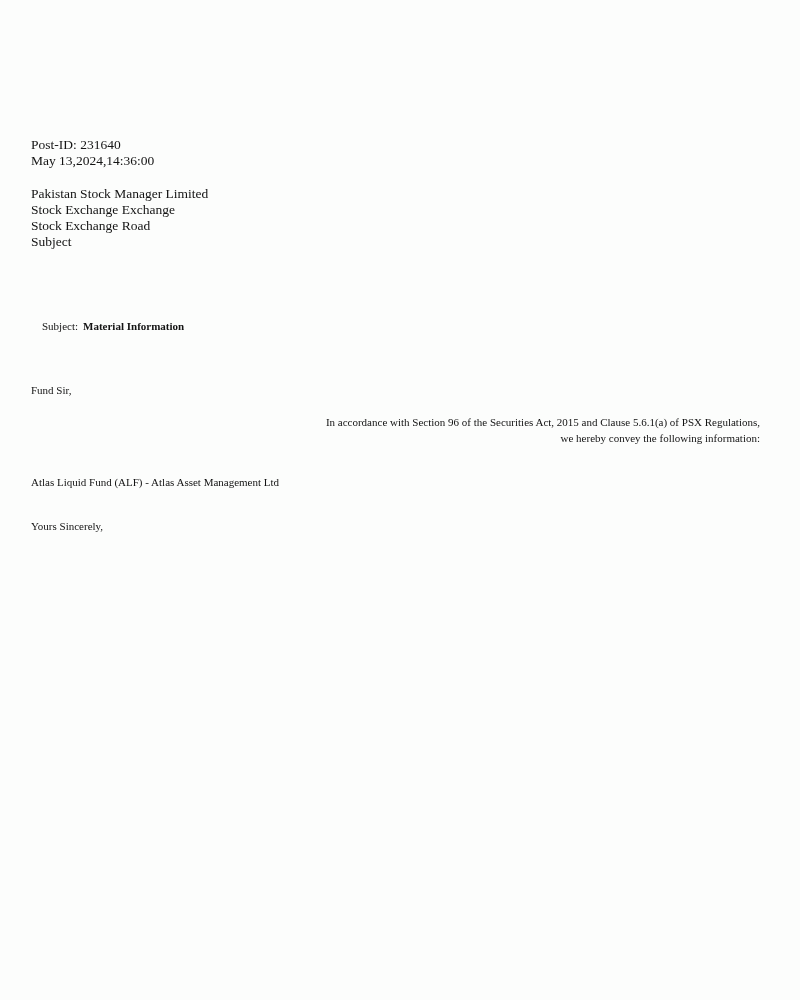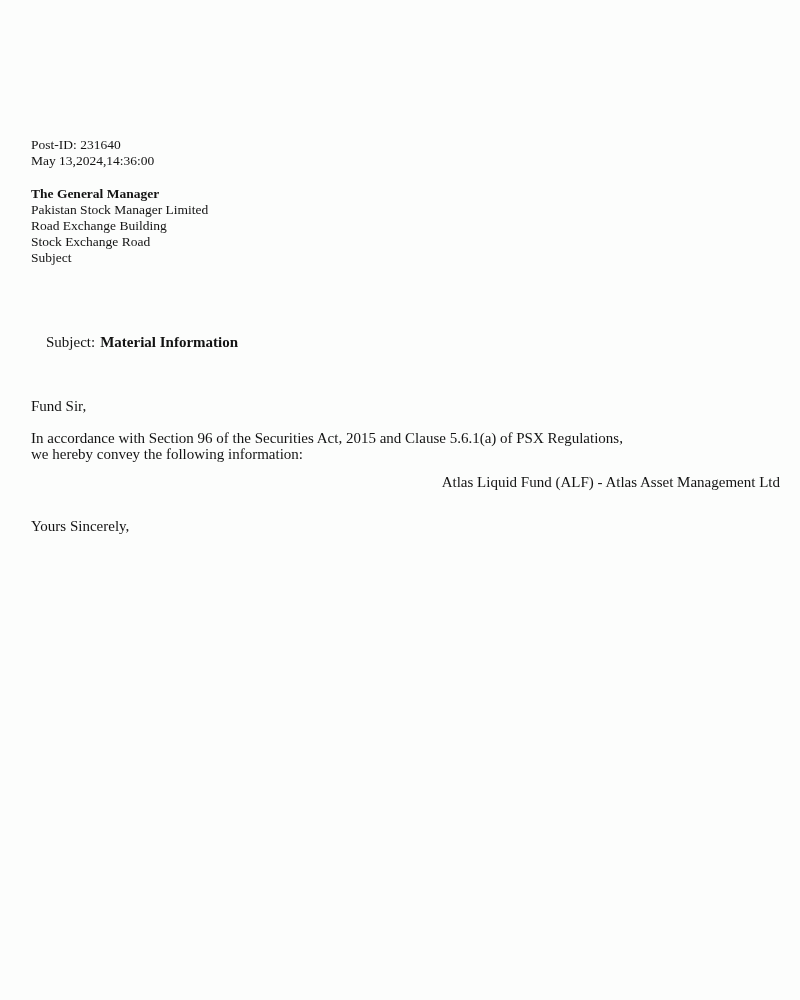--- a/index.html
+++ b/index.html
@@ -7,56 +7,55 @@
     width: 800px;
     height: 1000px;
     background: #fcfdfc;
     font-family: "Liberation Serif", "DejaVu Serif", serif;
     color: #131313;
     overflow: hidden;
   }
   .page {
     width: 800px;
     height: 860px;
-    padding: 137px 20px 0 31px;
+    padding: 137px 40px 0 31px;
   }
   .line {
     line-height: 16px;
     white-space: pre;
   }
   .header-text {
     font-size: 13.5px;
   }
   .body-text {
-    font-size: 15px;
+    font-size: 11px;
   }
   .bold { font-weight: bold; }
   .meta-block { }
   .addressee-block { margin-top: 17px; }
   .subject-line { margin-top: 52px; }
   .subject-value { margin-left: 5px; }
   .salutation-line { margin-top: 32px; }
-  .body-paragraph { margin-top: 16px; }
-  .information-line { margin-top: 12px; text-align: right; }
+  .body-paragraph { margin-top: 16px; text-align: right; }
+  .information-line { margin-top: 28px; }
   .closing-line { margin-top: 28px; }
 </style>
 </head>
 <body>
 
 <div class="page">
 
   <div class="meta-block header-text">
     <div class="line">Post-ID: 231640</div>
     <div class="line">May 13,2024,14:36:00</div>
   </div>
 
   <div class="addressee-block header-text">
-    <div class="line bold">The General Manager</div>
     <div class="line">Pakistan Stock Manager Limited</div>
-    <div class="line">Road Exchange Building</div>
+    <div class="line">Stock Exchange Exchange</div>
     <div class="line">Stock Exchange Road</div>
     <div class="line">Subject</div>
   </div>
 
   <div class="subject-line body-text line">
     <span>Subject:</span><span class="bold subject-value">Material Information</span>
   </div>
 
   <div class="salutation-line body-text line">Fund Sir,</div>
 

